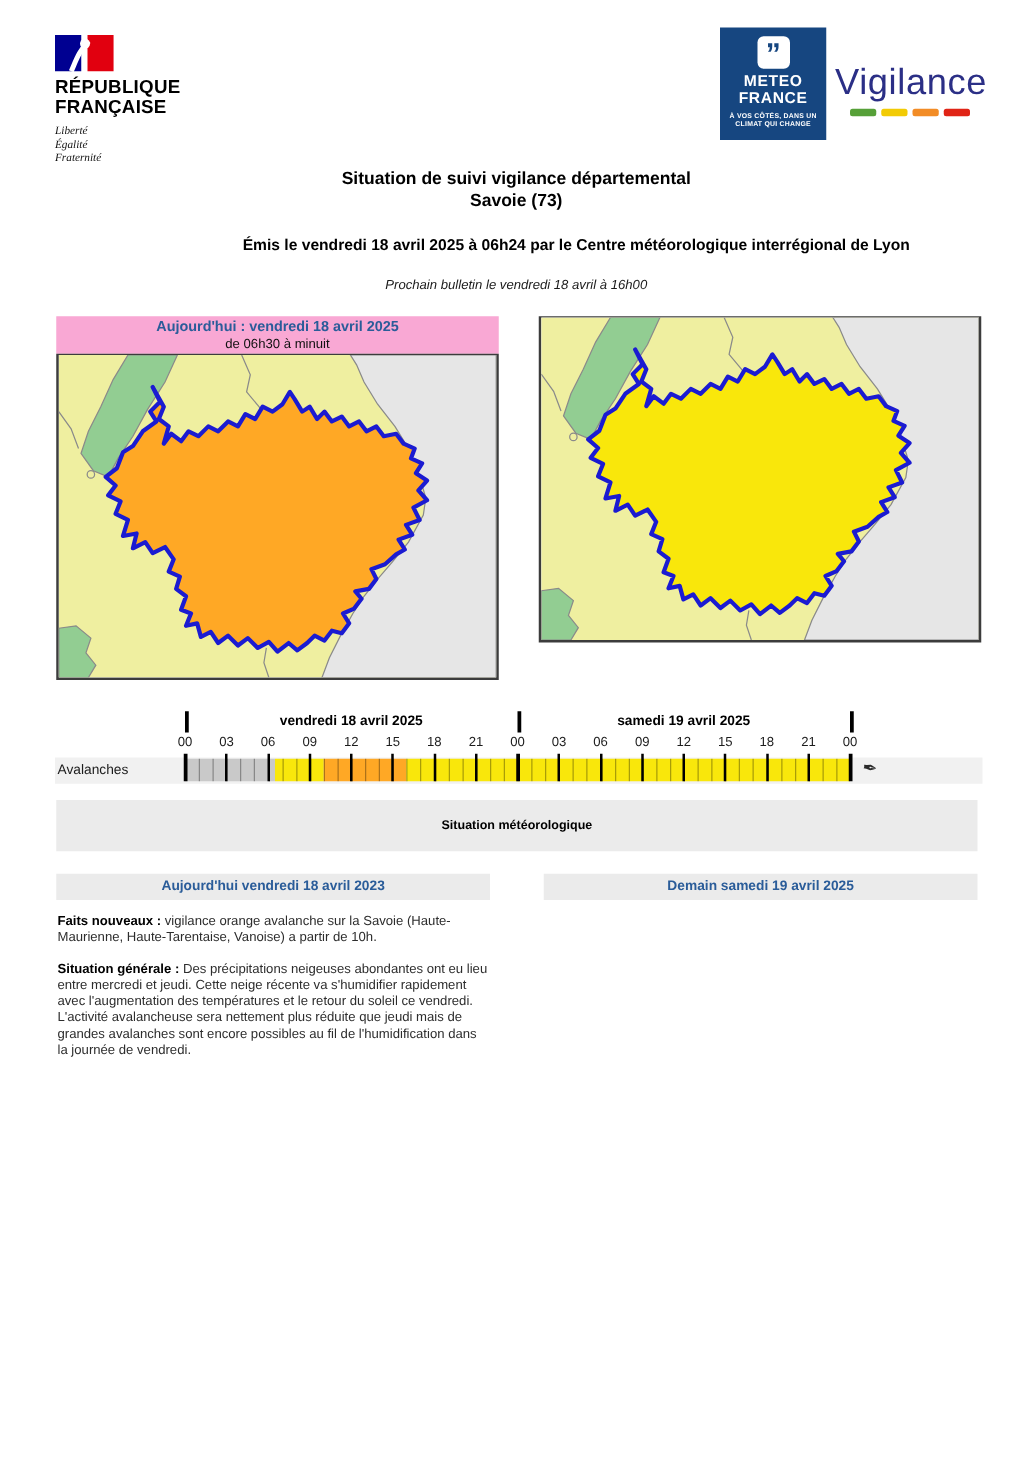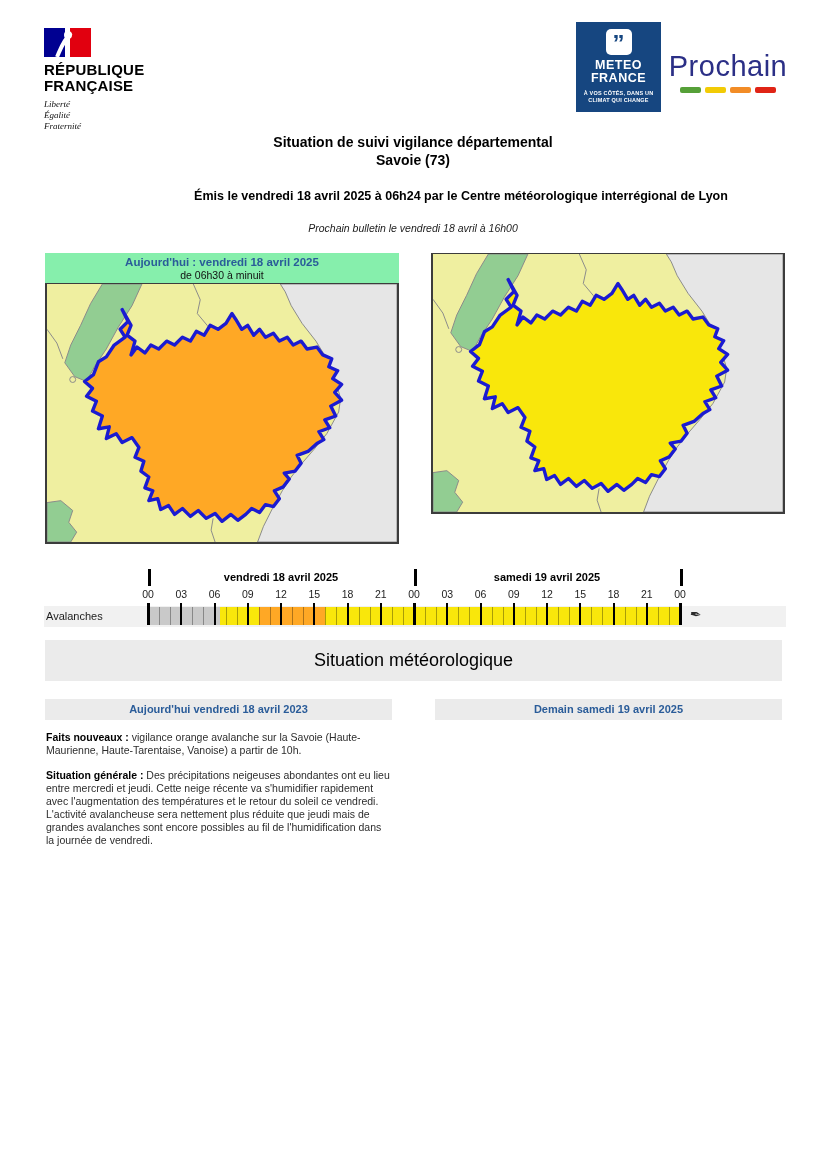--- a/index.html
+++ b/index.html
@@ -20,21 +20,21 @@
   .vig-word{font-size:29px;color:#2B2F86;letter-spacing:.5px;}
   .vig-bars{margin-top:4px;display:flex;justify-content:center;gap:4px;}
   .vig-bar{display:inline-block;width:21px;height:6px;border-radius:2px;}
   
   .doc-title{position:absolute;left:0;top:133px;width:100%;text-align:center;font-weight:bold;font-size:14px;line-height:18px;}
   .issued{position:absolute;left:0;top:189px;width:100%;text-align:center;font-weight:bold;font-size:12.5px;margin-left:48px;}
   .next-bulletin{position:absolute;left:0;top:222px;width:100%;text-align:center;font-style:italic;font-size:10.5px;color:#1a1a1a;}
   
   .map-panel{position:absolute;top:253px;width:354px;}
   .map-panel.left{left:45px;} .map-panel.right{left:431px;}
-  .map-head{background:#86efac;text-align:center;padding:3px 0 2px 0;}
+  .map-head{background:#f9a8d4;text-align:center;padding:3px 0 2px 0;}
   .map-head .t{color:#2A5C99;font-weight:bold;font-size:11.5px;line-height:13px;}
   .map-head .s{color:#111;font-size:10.5px;line-height:12px;}
   .map-frame{border:2px solid #3c3c3c;border-top:1px solid #3c3c3c;}
   svg.map{display:block;width:350px;height:258px;}
   .rg-n{fill:#EFEFA0;}
   .rg-o{fill:#E6E6E6;stroke:#8a8a8a;stroke-width:1;}
   .rg-g{fill:#92CD92;stroke:#8a8a8a;stroke-width:1;}
   .ln{fill:none;stroke:#8a8a8a;stroke-width:1;}
   .dept{stroke:#1B1BD1;stroke-width:3.4;stroke-linejoin:round;}
   
@@ -45,21 +45,21 @@
   .tl-hours span{position:absolute;top:0;transform:translateX(-50%);font-size:10.5px;color:#1c1c1c;}
   .tl-strip{position:absolute;left:44px;top:606px;width:742px;height:21px;background:#F1F1F1;}
   .tl-rowlabel{position:absolute;left:2px;top:4px;font-size:11px;color:#1c1c1c;}
   .tl-bar{position:absolute;left:104px;top:1px;width:532px;height:18px;}
   .tl-seg{position:absolute;top:0;height:18px;}
   .tl-sep{position:absolute;top:0;width:1px;height:18px;background:rgba(0,0,0,0.32);}
   .tl-tick{position:absolute;top:-4px;height:22px;background:#000;}
   .tl-pen{position:absolute;left:646px;top:0px;font-size:14px;color:#2b2b2b;transform:rotate(8deg);}
   
   .sit-band{position:absolute;left:45px;top:640px;width:737px;height:41px;background:#EBEBEB;text-align:center;}
-  .sit-band span{line-height:41px;font-weight:normal;font-size:18px;}
+  .sit-band span{line-height:41px;font-weight:bold;font-size:10px;}
   .col-head{position:absolute;top:699px;height:21px;background:#EBEBEB;text-align:center;}
   .col-head span{line-height:21px;color:#2A5C99;font-weight:bold;font-size:11px;}
   .col-head.left{left:45px;width:347px;} .col-head.right{left:435px;width:347px;}
   .col-body{position:absolute;left:46px;top:731px;width:344px;font-size:10.5px;line-height:13px;color:#2d2d2d;}
   .col-body p{margin:0 0 12px 0;}
   .col-body b{color:#000;}
 </style>
 </head>
 <body>
 
@@ -87,21 +87,21 @@
     <div>METEO</div>
     <div>FRANCE</div>
   </div>
   <div class="mf-tag">
     <div>À VOS CÔTÉS, DANS UN</div>
     <div>CLIMAT QUI CHANGE</div>
   </div>
 </div>
 
 <div class="vigilance">
-  <div class="vig-word">Prochain</div>
+  <div class="vig-word">Vigilance</div>
   <div class="vig-bars">
       <span class="vig-bar" style="background: rgb(86, 160, 56);"></span>
       <span class="vig-bar" style="background: rgb(242, 203, 5);"></span>
       <span class="vig-bar" style="background: rgb(242, 140, 38);"></span>
       <span class="vig-bar" style="background: rgb(224, 36, 22);"></span>
     </div>
 </div>
 
 <div class="doc-title">
   <div>Situation de suivi vigilance départemental</div>

